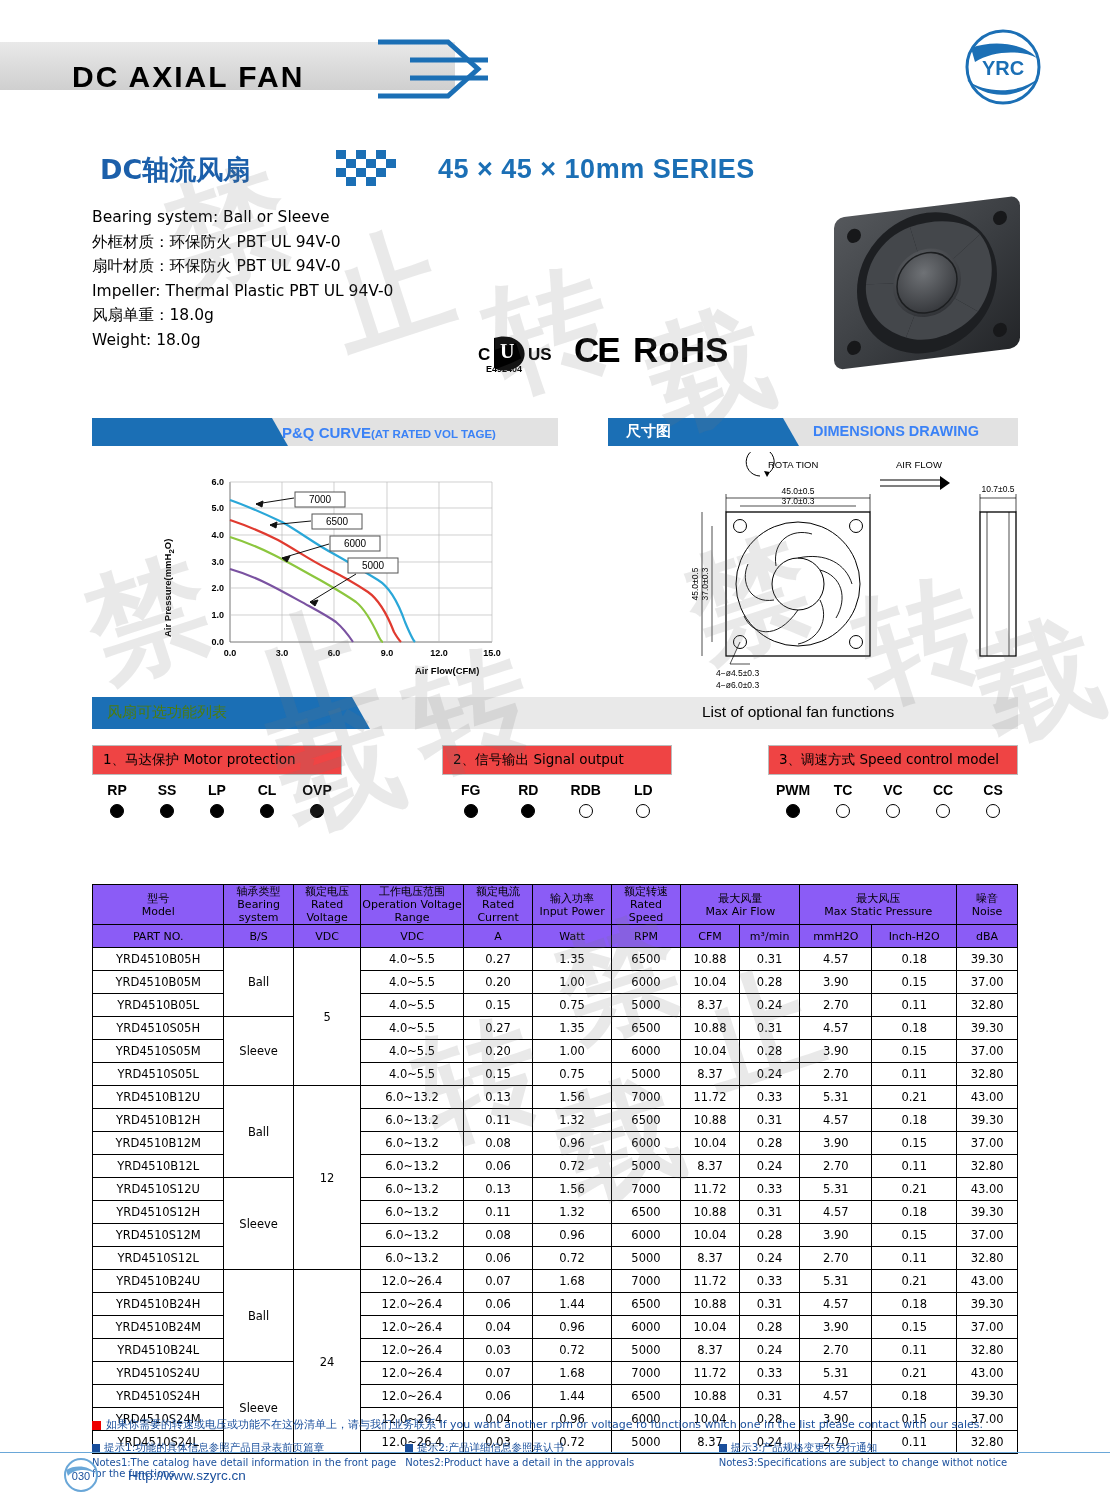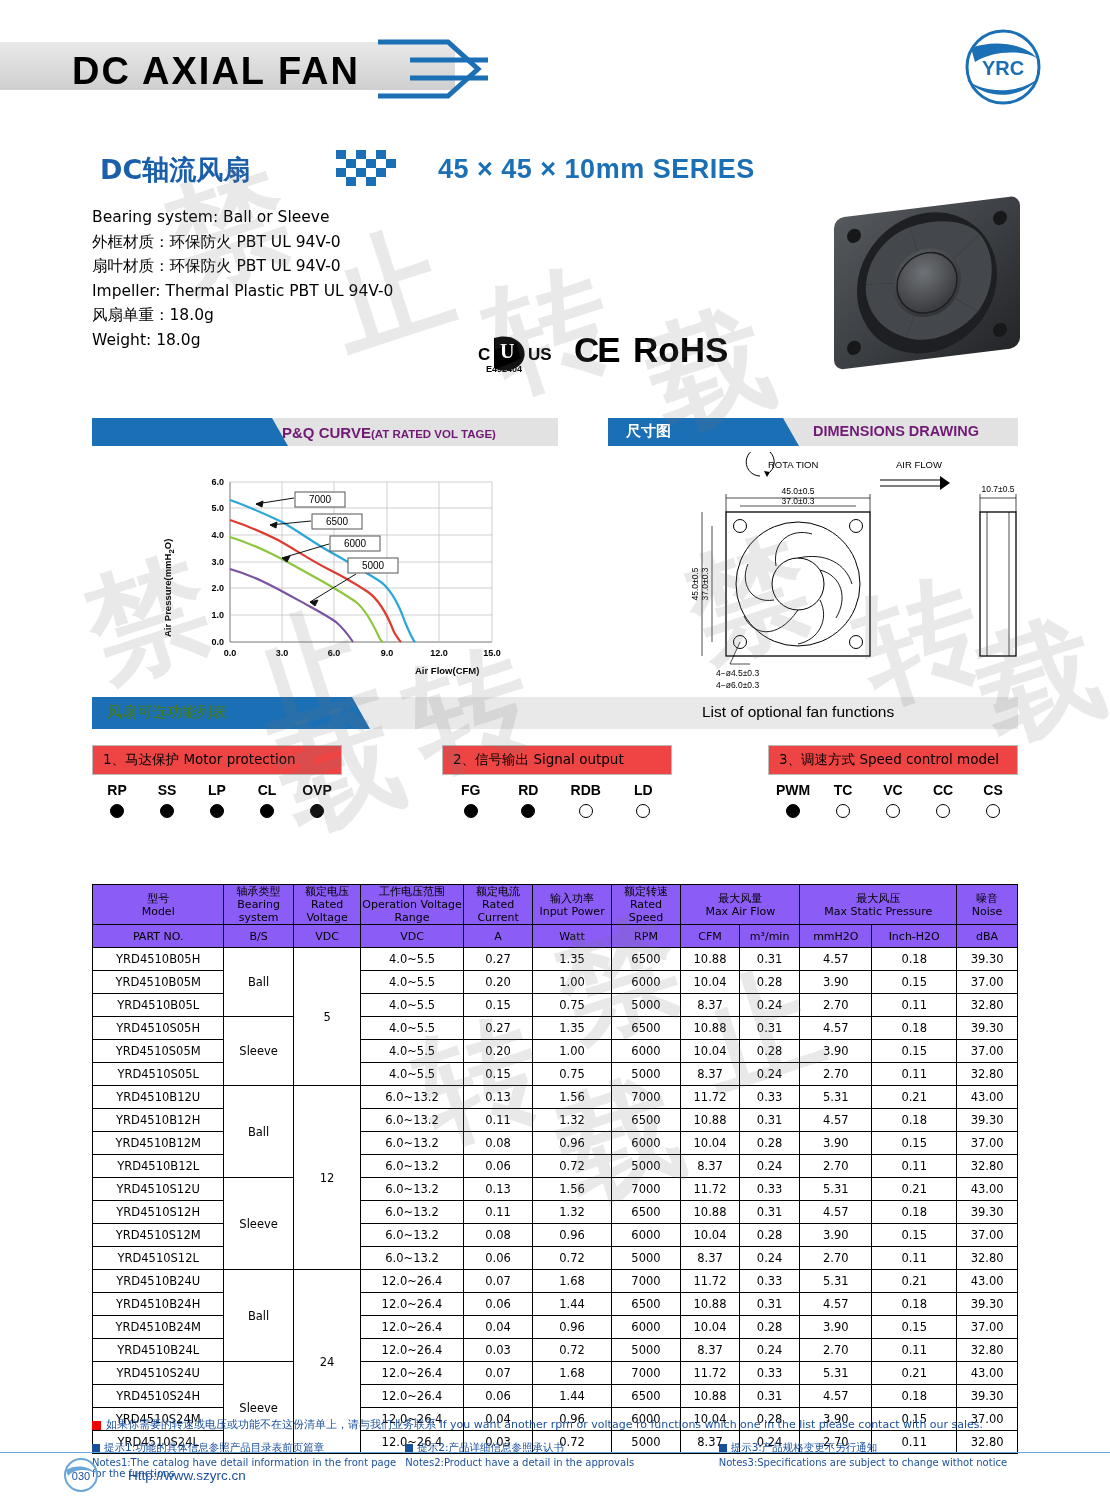--- a/index.html
+++ b/index.html
@@ -5,21 +5,21 @@
   html,body{margin:0;padding:0;}
   body{width:1110px;height:1507px;background:#fff;font-family:"Liberation Sans",sans-serif;color:#000;position:relative;overflow:hidden;}
   .page{position:relative;width:1110px;height:1507px;}
 
   
   .wm{position:absolute;inset:0;pointer-events:none;z-index:5;overflow:hidden;}
   .wm span{position:absolute;font-family:"DejaVu Sans",sans-serif;font-weight:bold;color:rgba(120,120,120,.16);white-space:nowrap;}
 
   
   .hdr{position:absolute;left:0;top:42px;width:455px;height:48px;background:linear-gradient(to bottom,#e9e9e9,#cfcfcf);}
-  .hdr-title{position:absolute;left:72px;top:50px;font-size:38px;font-weight:bold;letter-spacing:2px;font-family:"Liberation Sans",sans-serif;}
+  .hdr-title{position:absolute;left:72px;top:60px;font-size:30px;font-weight:bold;letter-spacing:2px;font-family:"Liberation Sans",sans-serif;}
   .hdr-arrow{position:absolute;left:370px;top:38px;width:120px;height:62px;}
   .logo{position:absolute;right:55px;top:28px;width:104px;height:78px;}
 
   
   .cnTitle{position:absolute;left:100px;top:152px;font-size:27px;font-weight:bold;color:#1b5faa;font-family:"DejaVu Sans","Liberation Sans",sans-serif;}
   .checker{position:absolute;left:336px;top:150px;width:60px;height:36px;}
   .series{position:absolute;left:438px;top:154px;font-size:27px;font-weight:bold;color:#1b6fb5;letter-spacing:.5px;}
 
   
   .spec{position:absolute;left:92px;top:205px;font-size:15.5px;line-height:24.6px;font-family:"DejaVu Sans","Liberation Sans",sans-serif;}
@@ -31,21 +31,21 @@
   .rohs{font-size:35px;font-weight:bold;}
 
   
   .fanimg{position:absolute;left:820px;top:196px;width:215px;height:195px;}
 
   
   .bar{position:absolute;height:28px;}
   .bar .blue{position:absolute;left:0;top:0;height:28px;background:#1b6fb5;}
   .bar .gray{position:absolute;top:0;height:28px;background:#e2e2e2;}
   .bar .lbl{position:absolute;top:4px;font-size:15px;font-weight:bold;color:#fff;font-family:"DejaVu Sans","Liberation Sans",sans-serif;}
-  .bar .lbl2{position:absolute;top:5px;font-size:14.5px;font-weight:bold;color:#701a75;}
+  .bar .lbl2{position:absolute;top:5px;font-size:14.5px;font-weight:bold;color:#3b82f6;}
 
   
   .chartbox{position:absolute;left:160px;top:462px;width:420px;height:220px;}
   .axisY{position:absolute;left:10px;top:30px;font-size:9.5px;font-weight:bold;transform:rotate(-90deg);transform-origin:left top;white-space:nowrap;}
   .axisX{position:absolute;left:255px;top:203px;font-size:9.5px;font-weight:bold;}
 
   
   .dim{position:absolute;left:640px;top:452px;width:440px;height:240px;}
 
   

